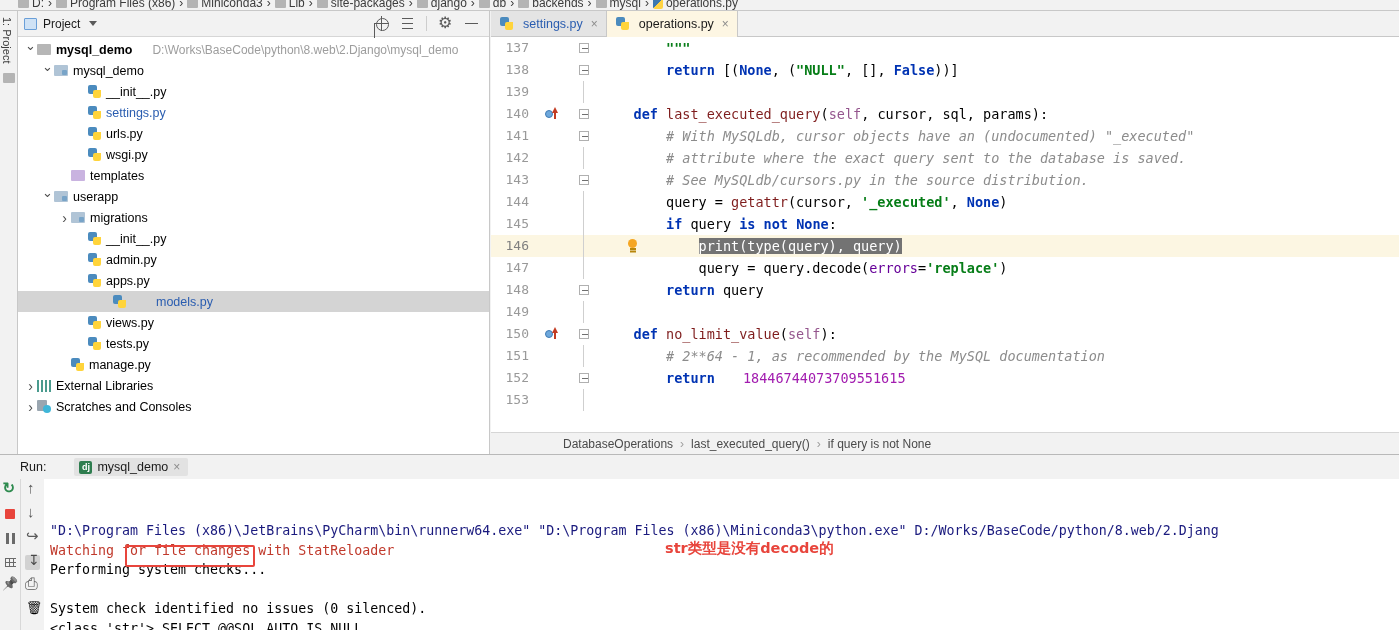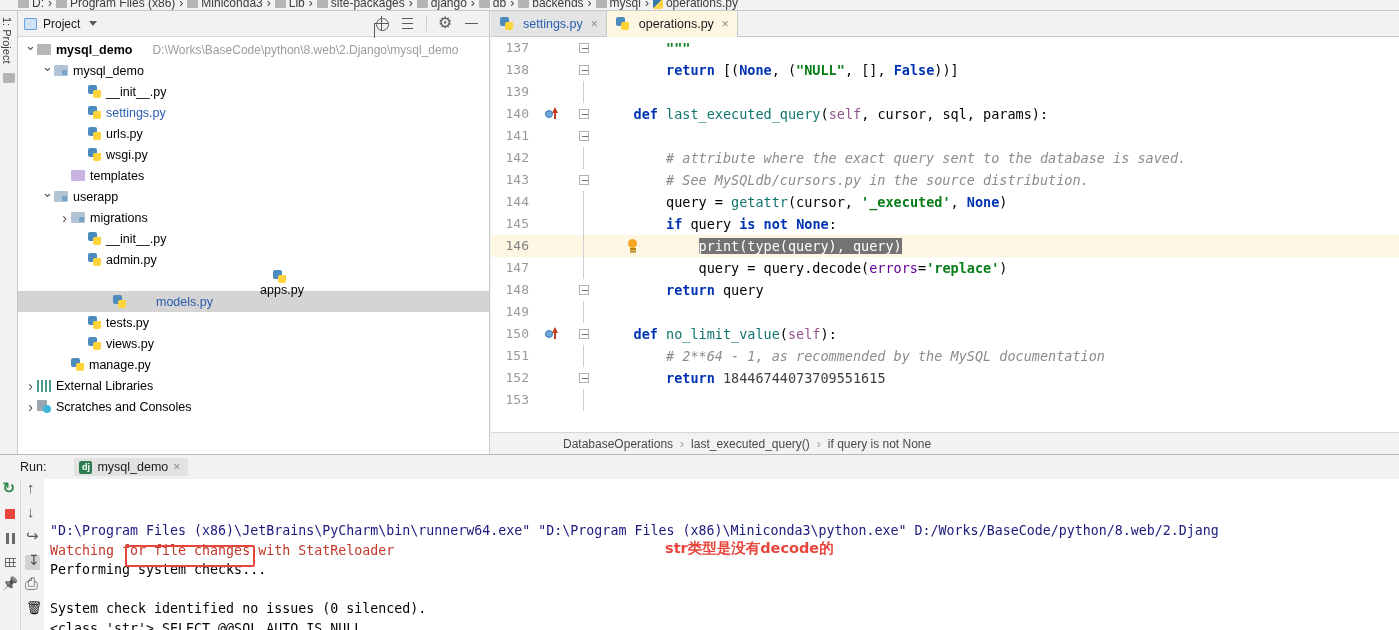--- a/index.html
+++ b/index.html
@@ -237,25 +237,25 @@
   }
   .foldmark::before {
     content: ""; position: absolute; left: 2px; top: 4px; width: 6px; height: 1px; background: #707070;
   }
   .foldline {
     position: absolute; left: 46px; top: 0; width: 1px; height: 22px; background: #cfcfcf;
   }
   .codetext { padding-left: 4px; }
   .kw  { color: #0033b3; font-weight: bold; }
   .bi  { color: #0033b3; font-weight: bold; }
-  .fn  { color: #0f766e; }
+  .fn  { color: #7f1d1d; }
   .self{ color: #94558d; }
   .str { color: #067d17; font-weight: bold; }
   .cmt { color: #8c8c8c; font-style: italic; }
-  .num { color: #404040; }
+  .num { color: #a21caf; margin-left: 20px; }
   .kwarg { color: #660099; }
   .sel { background: #737373; color: #ffffff; }
   .docstr { color: #067d17; font-weight: bold; }
 
   .bottom-breadcrumb {
     position: absolute; left: 0; bottom: 0; width: 908px; height: 22px;
     background: #f2f2f2; border-top: 1px solid #d6d6d6;
     display: flex; align-items: center; padding-left: 72px;
     font-size: 12px; color: #4a4a4a; gap: 7px;
   }
@@ -500,39 +500,39 @@
         <div class="trow" style="padding-left: 57px;">
           <span class="arrow empty"></span>
           <span class="pyicon"></span>
           <span class="tlabel">__init__.py</span>
         </div>
         <div class="trow" style="padding-left: 57px;">
           <span class="arrow empty"></span>
           <span class="pyicon"></span>
           <span class="tlabel">admin.py</span>
         </div>
-        <div class="trow" style="padding-left: 57px; flex-direction: column;">
+        <div class="trow" style="padding-left: 57px;">
           <span class="arrow empty"></span>
           <span class="pyicon"></span>
           <span class="tlabel">apps.py</span>
         </div>
         <div class="trow selected" style="padding-left: 57px; gap: 25px;">
           <span class="arrow empty"></span>
           <span class="pyicon"></span>
           <span class="tlabel link">models.py</span>
         </div>
         <div class="trow" style="padding-left: 57px;">
           <span class="arrow empty"></span>
           <span class="pyicon"></span>
+          <span class="tlabel">views.py</span>
+        </div>
+        <div class="trow" style="padding-left: 57px;">
+          <span class="arrow empty"></span>
+          <span class="pyicon"></span>
           <span class="tlabel">tests.py</span>
-        </div>
-        <div class="trow" style="padding-left: 57px;">
-          <span class="arrow empty"></span>
-          <span class="pyicon"></span>
-          <span class="tlabel">views.py</span>
         </div>
         <div class="trow" style="padding-left: 40px;">
           <span class="arrow empty"></span>
           <span class="pyicon"></span>
           <span class="tlabel">manage.py</span>
         </div>
         <div class="trow" style="padding-left: 6px;">
           <span class="arrow closed"></span>
           <span class="libicon"></span>
           <span class="tlabel">External Libraries</span>
@@ -558,21 +558,21 @@
           <span class="x">×</span>
         </div>
         <div class="tabfill"></div>
       </div>
     <div class="codearea">
       <div id="codelines">
           <div class="code-row"><span class="gutter-num">137</span><span class="gutter-icons"><span class="foldmark"></span></span><span class="codetext">        <span class="docstr">"""</span></span></div>
           <div class="code-row"><span class="gutter-num">138</span><span class="gutter-icons"><span class="foldmark"></span></span><span class="codetext">        <span class="kw">return</span> [(<span class="bi">None</span>, (<span class="str">"NULL"</span>, [], <span class="bi">False</span>))]</span></div>
           <div class="code-row"><span class="gutter-num">139</span><span class="gutter-icons"><span class="foldline"></span></span><span class="codetext"></span></div>
           <div class="code-row"><span class="gutter-num">140</span><span class="gutter-icons"><span class="bp-run"><span class="dot"></span><span class="arr"></span><span class="arrstem"></span></span><span class="foldmark"></span></span><span class="codetext">    <span class="kw">def</span> <span class="fn">last_executed_query</span>(<span class="self">self</span>, cursor, sql, params):</span></div>
-          <div class="code-row"><span class="gutter-num">141</span><span class="gutter-icons"><span class="foldmark"></span></span></div>
+          <div class="code-row"><span class="gutter-num">141</span><span class="gutter-icons"><span class="foldmark"></span></span><span class="codetext">        <span class="cmt"># With MySQLdb, cursor objects have an (undocumented) "_executed"</span></span></div>
           <div class="code-row"><span class="gutter-num">142</span><span class="gutter-icons"><span class="foldline"></span></span><span class="codetext">        <span class="cmt"># attribute where the exact query sent to the database is saved.</span></span></div>
           <div class="code-row"><span class="gutter-num">143</span><span class="gutter-icons"><span class="foldmark"></span></span><span class="codetext">        <span class="cmt"># See MySQLdb/cursors.py in the source distribution.</span></span></div>
           <div class="code-row"><span class="gutter-num">144</span><span class="gutter-icons"><span class="foldline"></span></span><span class="codetext">        query = <span class="fn">getattr</span>(cursor, <span class="str">'_executed'</span>, <span class="bi">None</span>)</span></div>
           <div class="code-row"><span class="gutter-num">145</span><span class="gutter-icons"><span class="foldline"></span></span><span class="codetext">        <span class="kw">if</span> query <span class="kw">is</span> <span class="kw">not</span> <span class="bi">None</span>:</span></div>
           <div class="code-row hl"><span class="gutter-num">146</span><span class="gutter-icons"><span class="foldline"></span><span class="bulb"><span class="glass"></span><span class="base"></span></span></span><span class="codetext">            <span class="sel">print(type(query), query)</span></span></div>
           <div class="code-row"><span class="gutter-num">147</span><span class="gutter-icons"><span class="foldline"></span></span><span class="codetext">            query = query.decode(<span class="kwarg">errors</span>=<span class="str">'replace'</span>)</span></div>
           <div class="code-row"><span class="gutter-num">148</span><span class="gutter-icons"><span class="foldmark"></span></span><span class="codetext">        <span class="kw">return</span> query</span></div>
           <div class="code-row"><span class="gutter-num">149</span><span class="gutter-icons"><span class="foldline"></span></span><span class="codetext"></span></div>
           <div class="code-row"><span class="gutter-num">150</span><span class="gutter-icons"><span class="bp-run"><span class="dot"></span><span class="arr"></span><span class="arrstem"></span></span><span class="foldmark"></span></span><span class="codetext">    <span class="kw">def</span> <span class="fn">no_limit_value</span>(<span class="self">self</span>):</span></div>
           <div class="code-row"><span class="gutter-num">151</span><span class="gutter-icons"><span class="foldline"></span></span><span class="codetext">        <span class="cmt"># 2**64 - 1, as recommended by the MySQL documentation</span></span></div>

